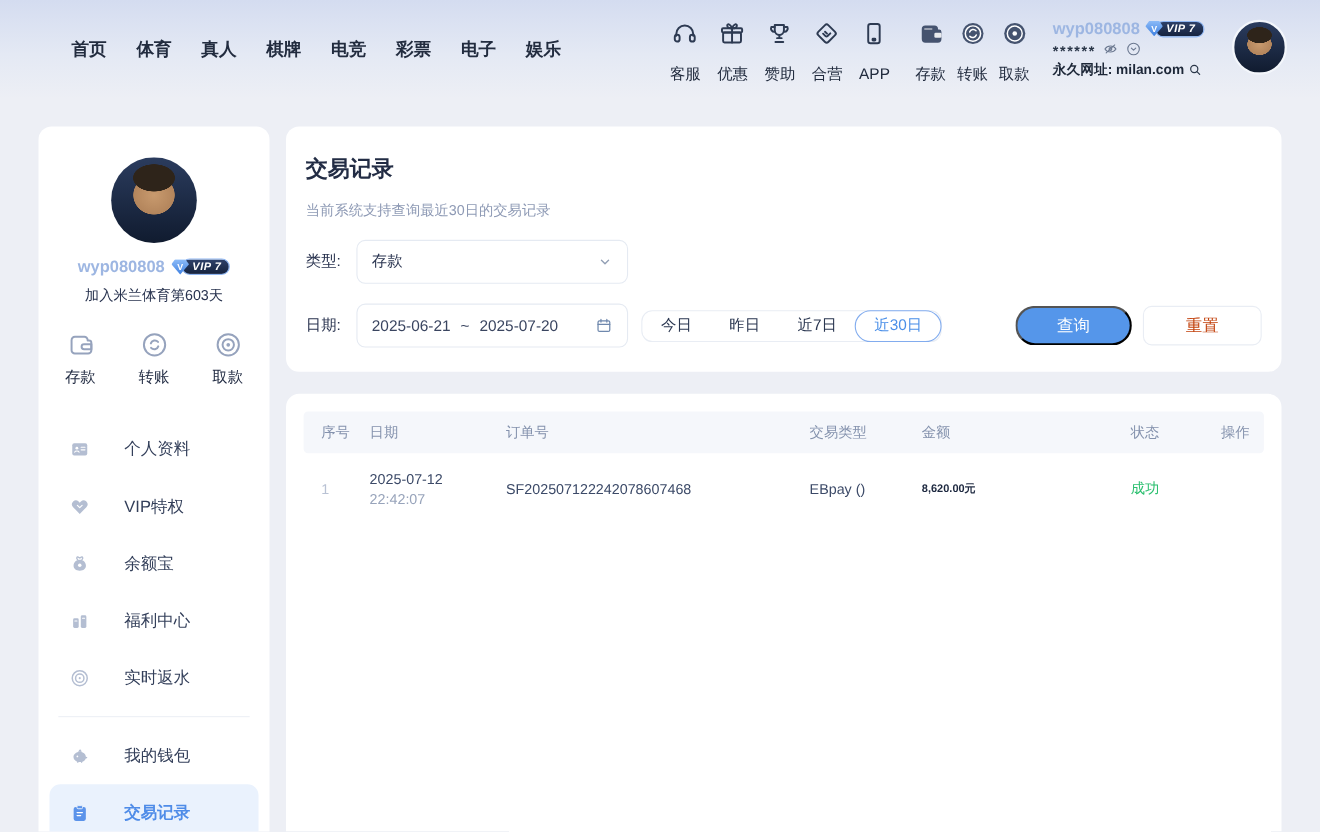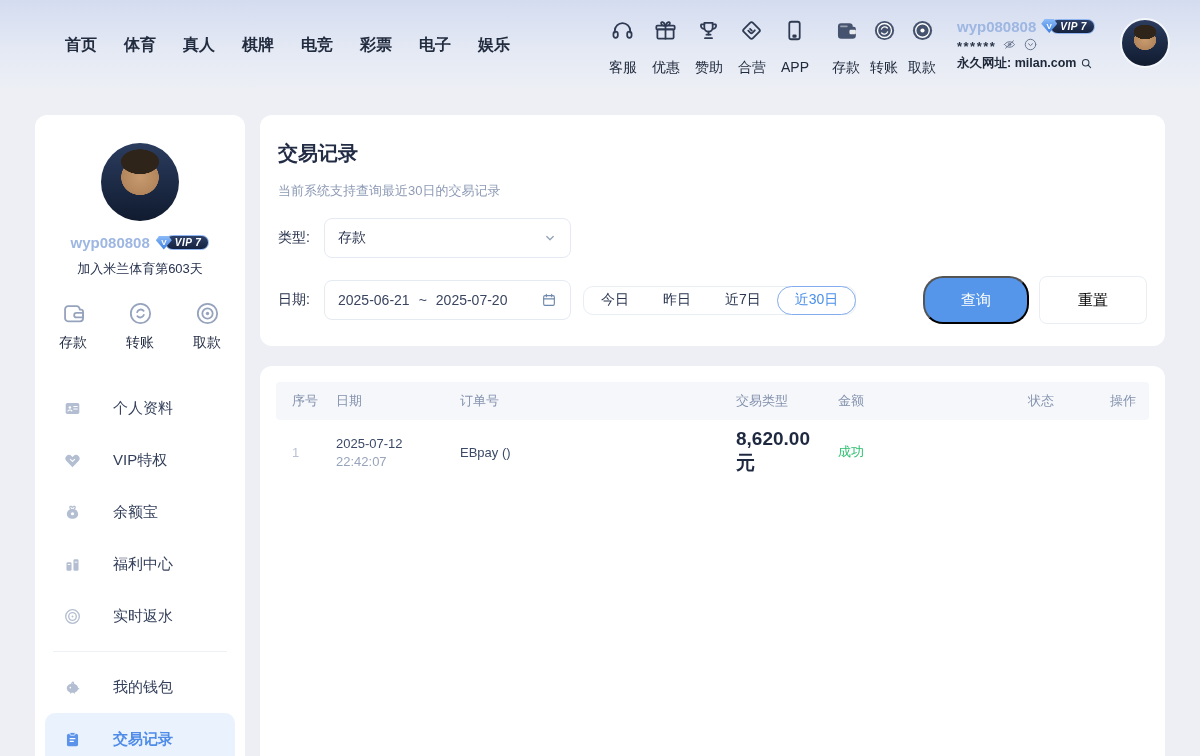--- a/index.html
+++ b/index.html
@@ -110,34 +110,34 @@
     display:flex; align-items:center; justify-content:space-between;
     padding:0 13px; font-size:14px; color:#2a3450; cursor:pointer;
   }
   .select-box .ic { width:14px; height:14px; color:#94a1b6; }
   .date-box .dates { display:flex; gap:9px; align-items:center; color:#3a4560; }
   .date-box .ic { width:16px; height:16px; color:#6f88ad; }
   .ranges { display:flex; align-items:stretch; margin-left:12px; height:29px; background:#fff; border:1px solid #e9edf4; border-radius:10px; }
   .range { padding:0 17px; display:flex; align-items:center; font-size:14px; color:#2a3650; cursor:pointer; }
   .range.active { border:1px solid #82acee; border-radius:20px; color:#4a8fe8; margin:-1px; background:#fff; }
   .f-spacer { flex:1; }
-  .btn { height:48px; display:flex; align-items:center; justify-content:center; font-size:15px; cursor:pointer; }
+  .btn { height:36px; display:flex; align-items:center; justify-content:center; font-size:15px; cursor:pointer; }
   .btn-query { width:106px; border-radius:20px; background:#5596ea; color:#fff; }
-  .btn-reset { width:108px; border-radius:8px; background:#fff; border:1px solid #e9edf4; color:#000000; margin-left:10px; }
+  .btn-reset { width:108px; border-radius:8px; background:#fff; border:1px solid #e9edf4; color:#c2410c; margin-left:10px; }
 
   
   .table-card { background:#fff; border-radius:12px 12px 0 0; padding:16px 16px 0; flex:1; }
   .t-head, .t-row { display:grid; grid-template-columns:44px 124px 276px 102px 190px 82px 1fr; align-items:center; }
   .t-head { background:#f5f7fb; border-radius:4px; height:38px; color:#8492ad; font-size:13px; }
   .t-head > div, .t-row > div { padding-left:16px; }
   .t-row { height:64px; font-size:13px; color:#3c4a68; }
   .c-index { color:#b9c2d4; }
   .c-date .d { color:#3c4a68; }
   .c-date .t { color:#98a4bb; margin-top:3px; }
-  .c-amount { font-weight:700; color:#1e2940; font-size:19px; }
+  .c-amount { font-weight:700; color:#1e2940; font-size:10px; }
   .c-status { color:#2abf6e; }
 </style>
 </head>
 <body>
 
 <header class="navbar">
 
   <nav class="nav-menu">
     <span class="nav-item">首页</span>
     <span class="nav-item">体育</span>
@@ -452,20 +452,21 @@
         <div>状态</div>
         <div>操作</div>
       </div>
 
       <div class="t-row">
         <div class="c-index">1</div>
         <div class="c-date">
           <div class="d">2025-07-12</div>
           <div class="t">22:42:07</div>
         </div>
+        <div>SF202507122242078607468</div>
         <div>EBpay ()</div>
         <div class="c-amount">8,620.00元</div>
         <div class="c-status">成功</div>
         <div></div>
       </div>
     </section>
   </main>
 </div>
 
 </body></html>

